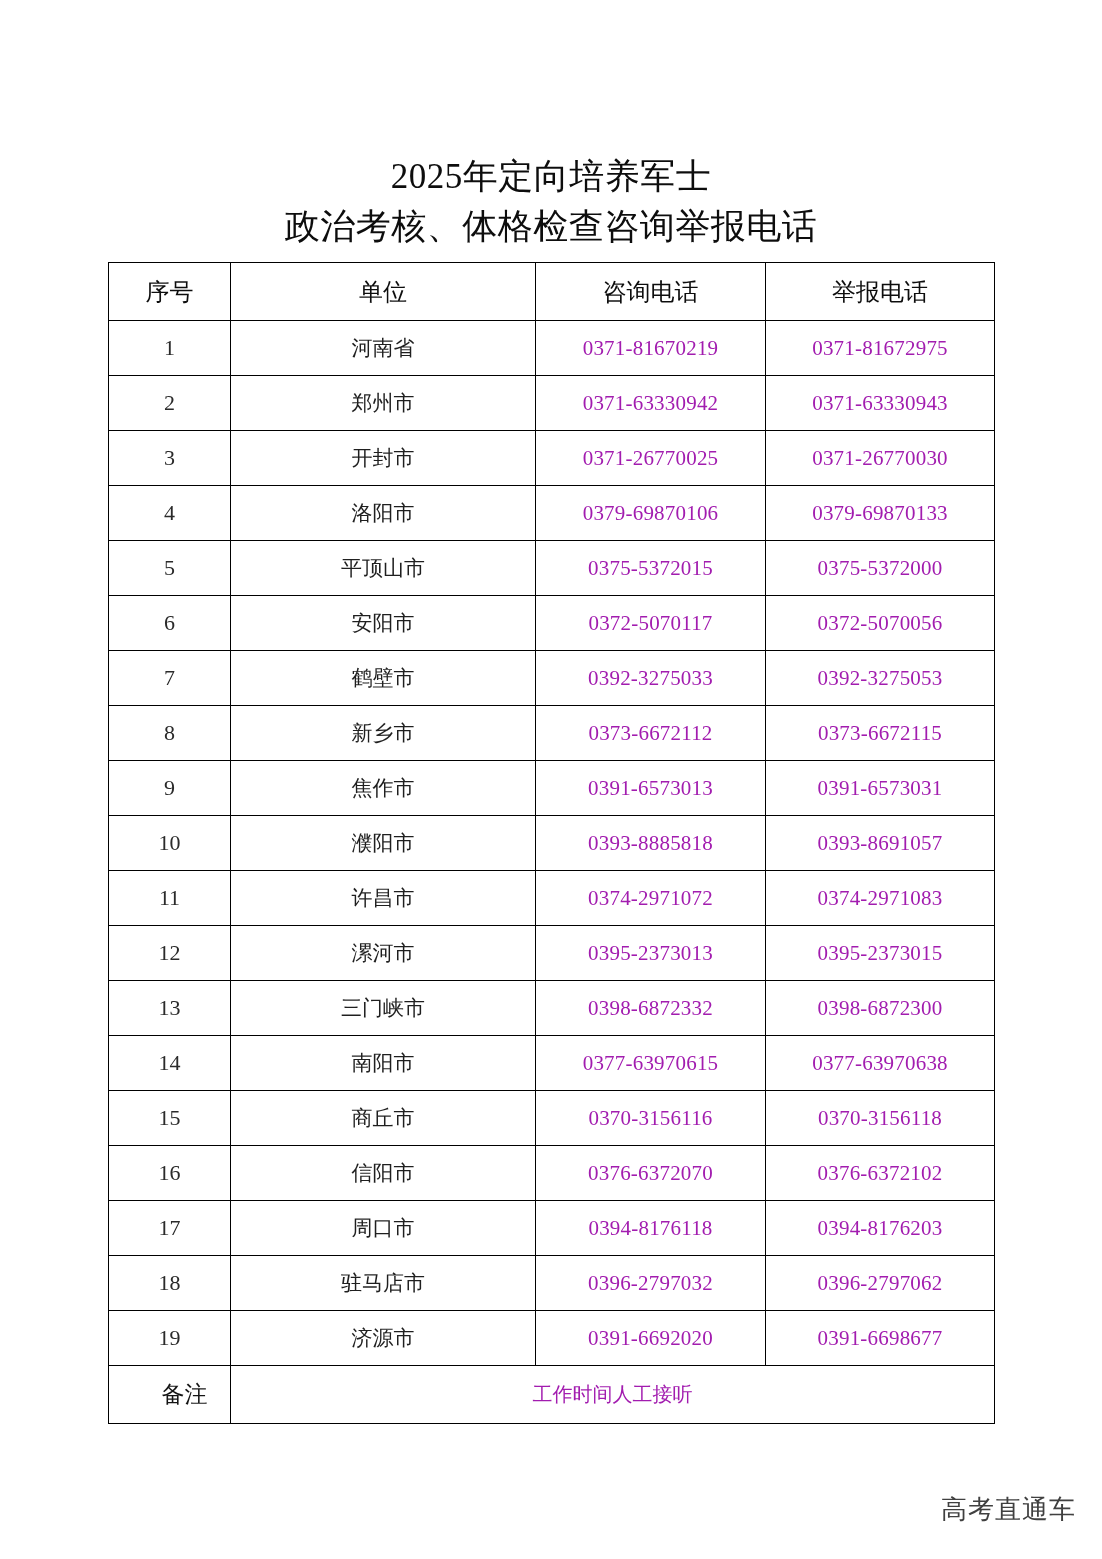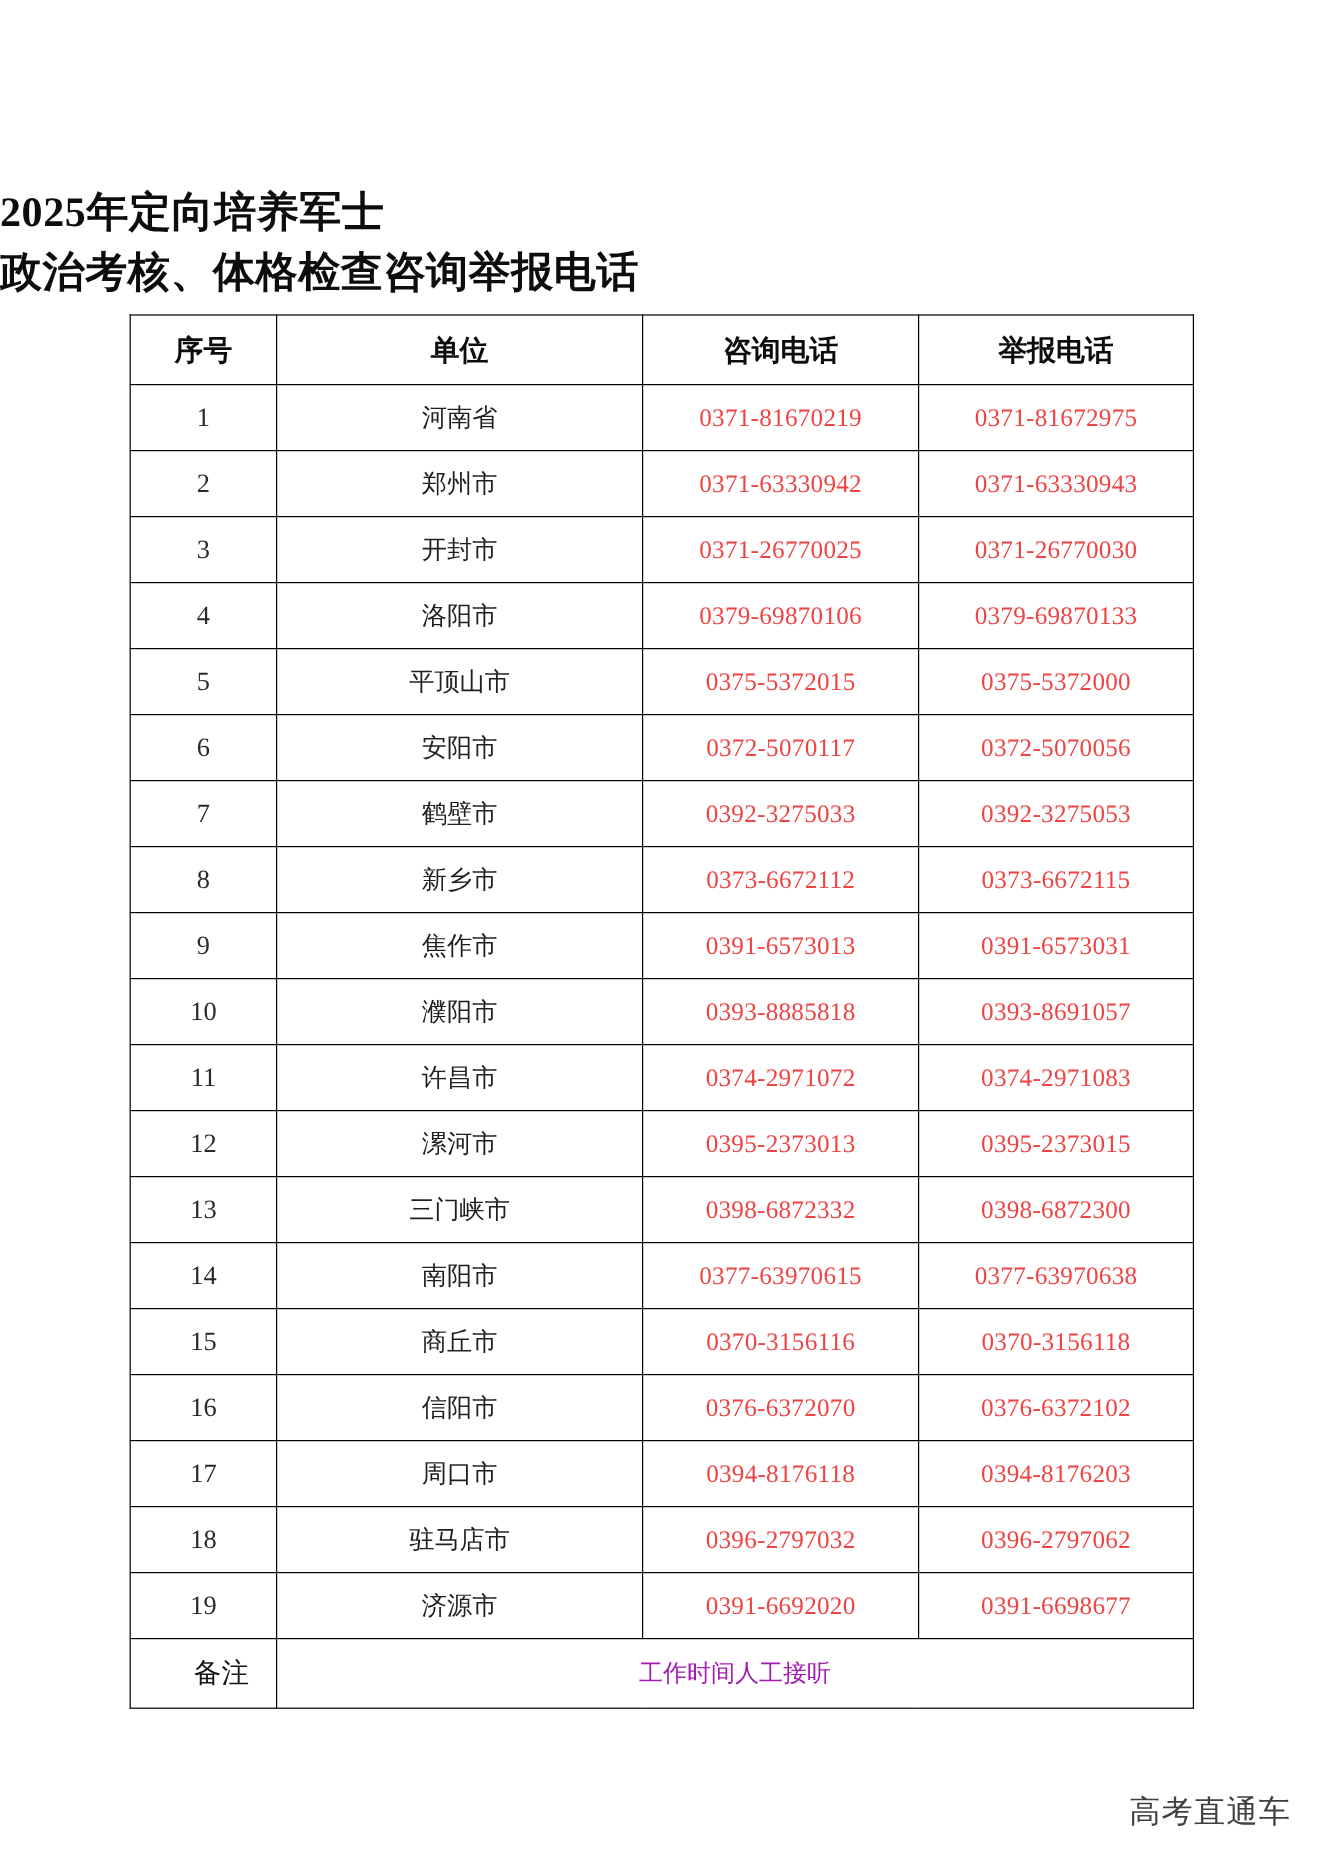--- a/index.html
+++ b/index.html
@@ -22,23 +22,24 @@
     height: 1559px;
     box-sizing: border-box;
   }
 
   
   .doc-title {
     position: absolute;
     left: 0;
     top: 152px;
     width: 1102px;
+    text-align: center;
     font-size: 35px;
     line-height: 50px;
-    font-weight: 700;
+    font-weight: 400;
     letter-spacing: 0.5px;
     color: #0d0d0d;
   }
   .doc-title .line {
     display: block;
     white-space: nowrap;
   }
 
   
   .phone-table {
@@ -61,37 +62,37 @@
     vertical-align: middle;
     padding: 0;
     height: 54px;
     font-size: 21px;
     color: #222222;
     font-weight: 400;
   }
   .phone-table thead th {
     height: 57px;
     font-size: 24px;
-    font-weight: 700;
+    font-weight: 400;
     color: #0d0d0d;
     margin-top: 18px;
   }
   .phone-table td.cell-idx {
     font-size: 22px;
     color: #2a2a2a;
   }
   .phone-table td.cell-unit {
     font-size: 21px;
     color: #1f1f1f;
     margin-left: 32px;
   }
   .phone-table td.cell-phone {
     font-size: 21px;
     letter-spacing: 0.2px;
-    color: #ef4444;
+    color: #a21caf;
   }
   .phone-table tr.note-row td {
     height: 57px;
   }
   .phone-table tr.note-row td.note-label {
     font-size: 23px;
     font-weight: 400;
     color: #141414;
     padding-left: 30px;
   }

